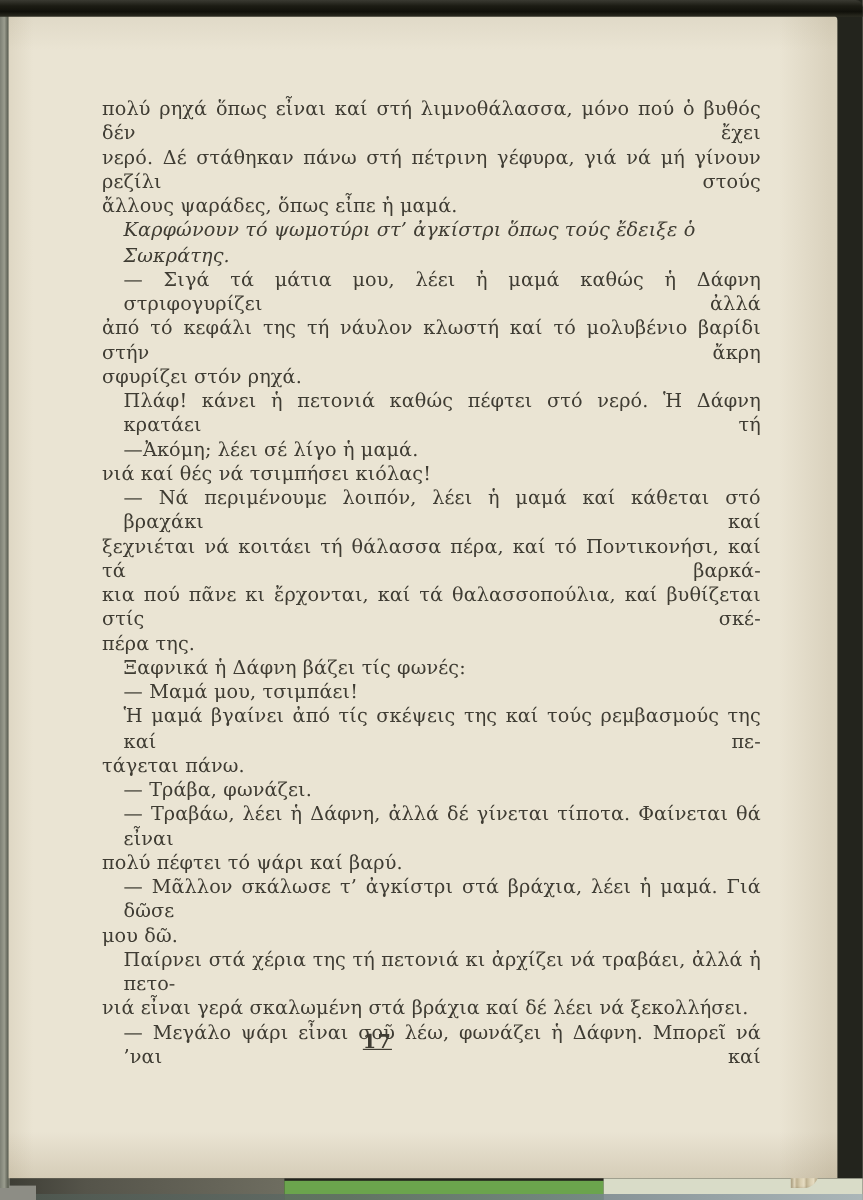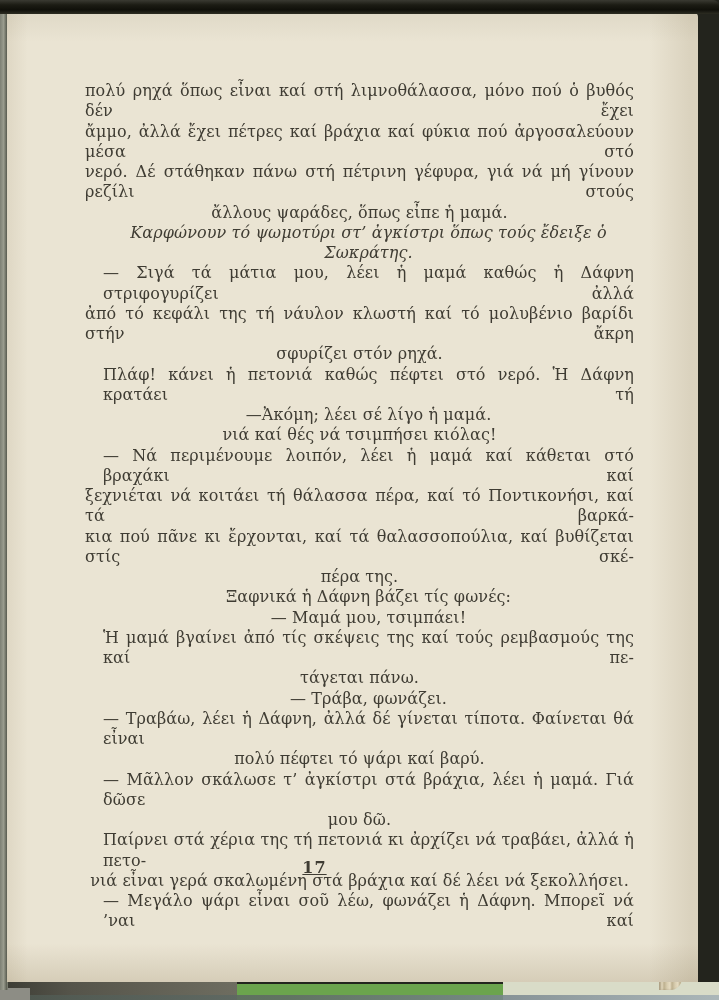--- a/index.html
+++ b/index.html
@@ -60,21 +60,21 @@
     border-top-right-radius:4px;
     z-index:2;
   }
 
   .text-block{
     position:absolute;left:78px;top:68px;width:549px;
     font-size:16px;line-height:20.25px;
     color:var(--text,#3f3c33);
     letter-spacing:.1px;
   }
-  .line{white-space:normal;text-align:center;}
+  .line{white-space:normal;text-align:left;}
   .line.just{text-align:justify;text-align-last:justify;}
   .line.indent{padding-left:18px;}
   .line.italic{font-style:italic;}
 
   .page-number{
     position:absolute;left:78px;top:845px;width:549px;
     text-align:center;
     font-size:16px;font-weight:bold;color:var(--text,#3f3c33);
     letter-spacing:1px;
     transform:translateX(-45px);
@@ -94,21 +94,20 @@
     <div class="bb-dark"></div>
     <div class="bb-green"></div>
     <div class="bb-pale"></div>
     <div class="bb-line"></div>
     <div class="bb-corner"></div>
   </div>
 
   <div class="page">
     <div class="text-block">
         <div class="line just">πολύ ρηχά ὅπως εἶναι καί στή λιμνοθάλασσα, μόνο πού ὁ βυθός δέν ἔχει</div>
-        <div class="line just">ἄμμο, ἀλλά ἔχει πέτρες καί βράχια καί φύκια πού ἀργοσαλεύουν μέσα στό</div>
         <div class="line just">νερό. Δέ στάθηκαν πάνω στή πέτρινη γέφυρα, γιά νά μή γίνουν ρεζίλι στούς</div>
         <div class="line">ἄλλους ψαράδες, ὅπως εἶπε ἡ μαμά.</div>
         <div class="line indent italic">Καρφώνουν τό ψωμοτύρι στ’ ἀγκίστρι ὅπως τούς ἔδειξε ὁ Σωκράτης.</div>
         <div class="line indent just">— Σιγά τά μάτια μου, λέει ἡ μαμά καθώς ἡ Δάφνη στριφογυρίζει ἀλλά</div>
         <div class="line just">ἀπό τό κεφάλι της τή νάυλον κλωστή καί τό μολυβένιο βαρίδι στήν ἄκρη</div>
         <div class="line">σφυρίζει στόν ρηχά.</div>
         <div class="line indent just">Πλάφ! κάνει ἡ πετονιά καθώς πέφτει στό νερό. Ἡ Δάφνη κρατάει τή</div>
         <div class="line indent">—Ἀκόμη; λέει σέ λίγο ἡ μαμά.</div>
         <div class="line">νιά καί θές νά τσιμπήσει κιόλας!</div>
         <div class="line indent just">— Νά περιμένουμε λοιπόν, λέει ἡ μαμά καί κάθεται στό βραχάκι καί</div>

